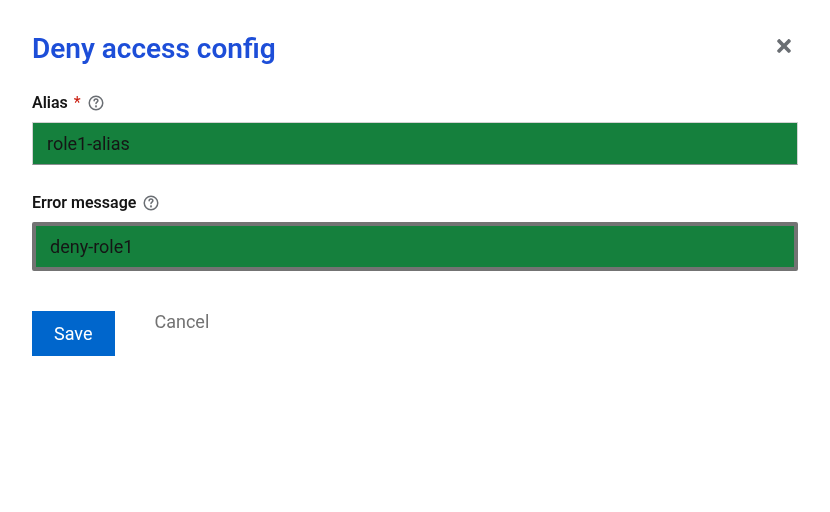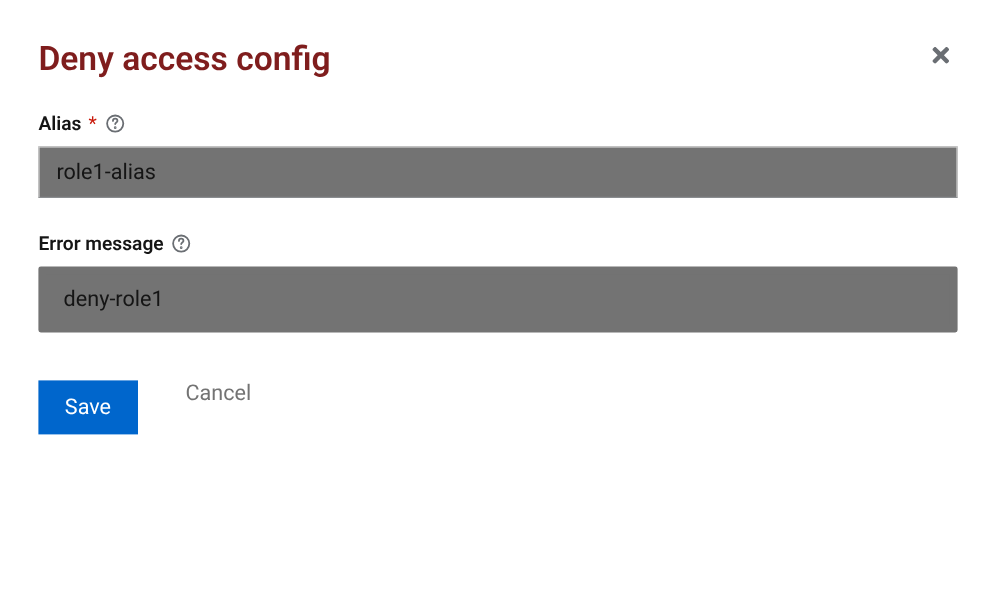--- a/index.html
+++ b/index.html
@@ -17,21 +17,21 @@
     }
     .header {
       display: flex;
       justify-content: space-between;
       align-items: flex-start;
       margin-bottom: 28px;
     }
     .title {
       font-size: 28px;
       font-weight: 600;
-      color: #7f1d1d;
+      color: #1d4ed8;
     }
     .close-btn {
       background: none;
       border: none;
       cursor: pointer;
       padding: 4px;
       color: #6a6e73;
       display: flex;
       align-items: center;
       justify-content: center;
@@ -69,27 +69,27 @@
     .help-icon svg {
       width: 18px;
       height: 18px;
     }
     .text-input {
       width: 100%;
       font-size: 18px;
       padding: 10px 14px;
       border: 1px solid #d2d2d2;
       border-bottom: 1px solid #8a8d90;
-      background: #737373;
+      background: #15803d;
       color: #151515;
       outline: none;
       font-family: inherit;
     }
     .text-input.focused {
-      border: 7px solid #737373;
+      border: 4px solid #737373;
       border-radius: 2px;
     }
     .actions {
       display: flex;
       align-items: flex-start;
       gap: 40px;
       margin-top: 40px;
     }
     .btn-primary {
       background: #0066cc;

